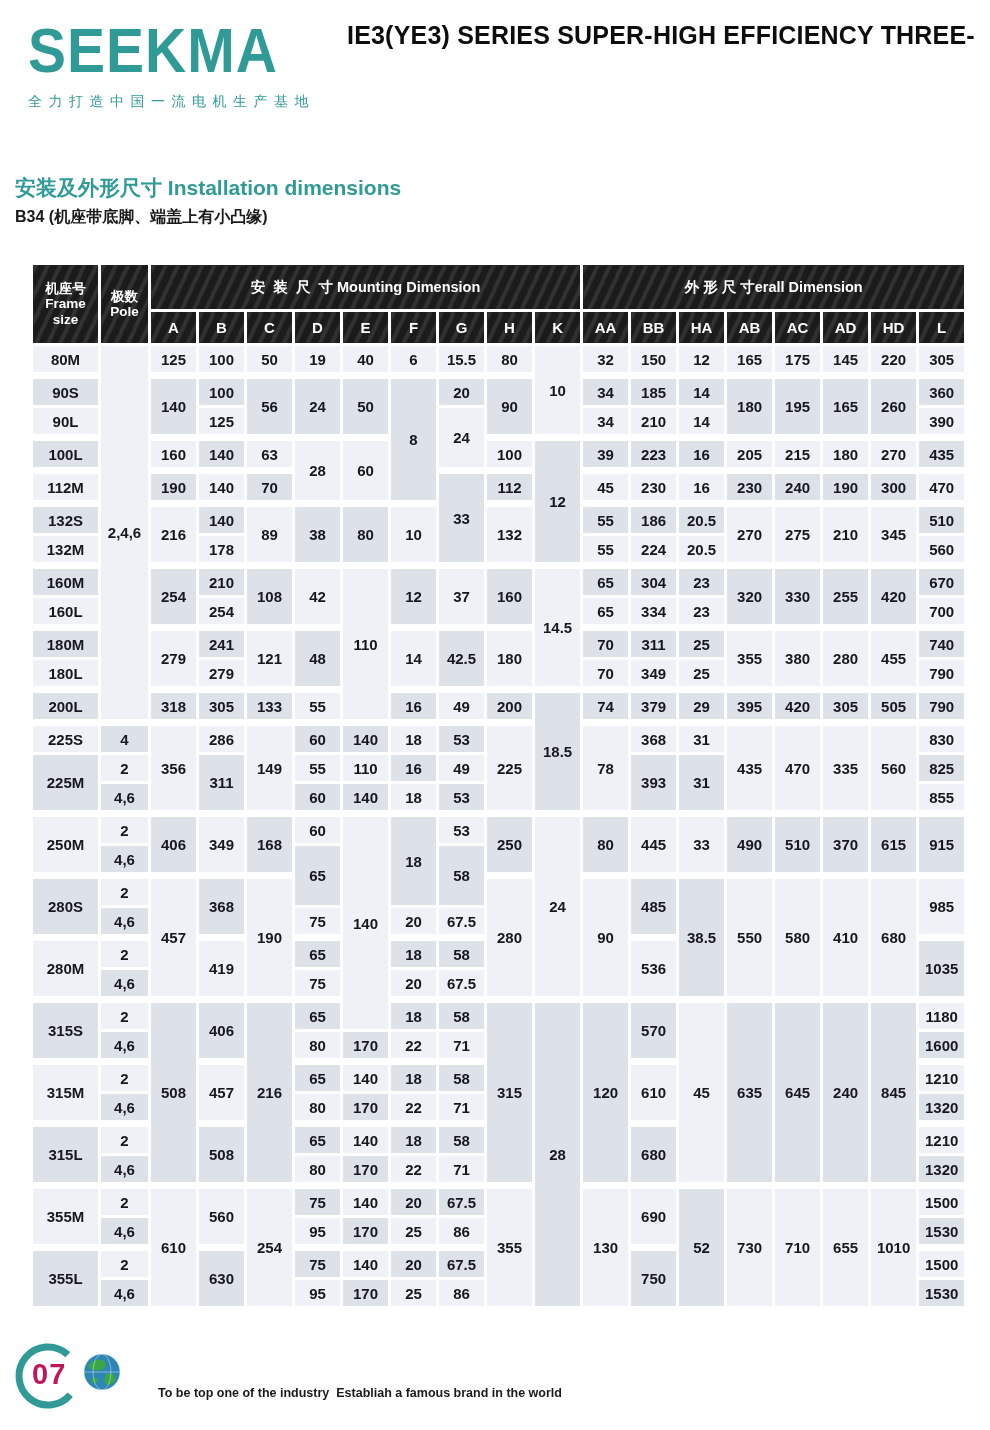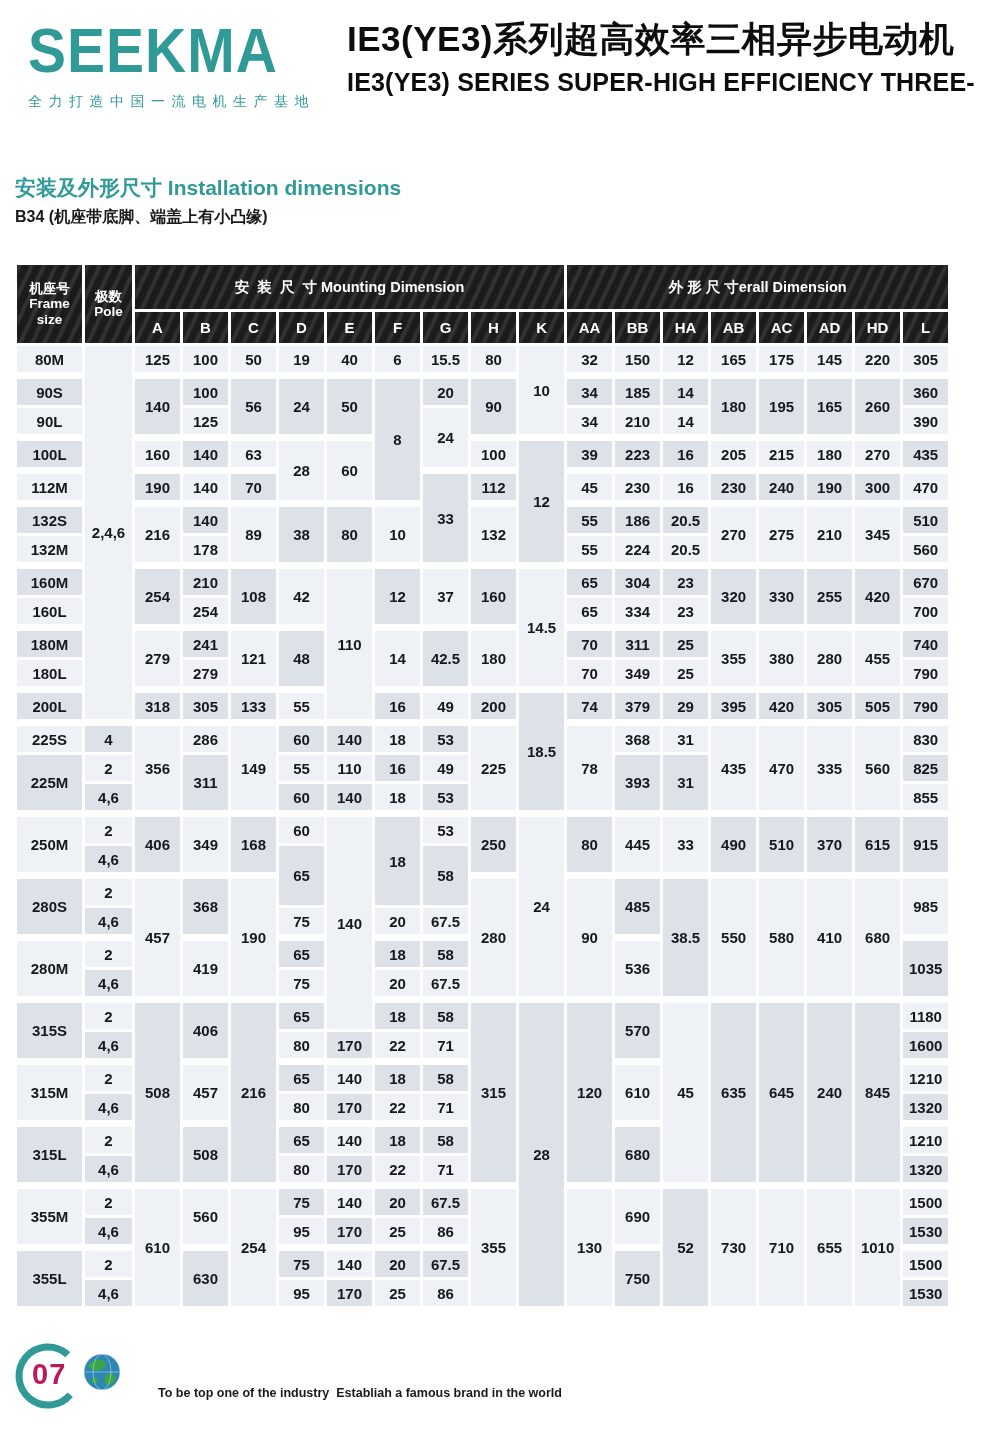--- a/index.html
+++ b/index.html
@@ -17,21 +17,21 @@
     margin-top:18px;font-size:14px;font-weight:normal;color:#2f9a96;letter-spacing:6.5px;white-space:nowrap;
   }
   .title-block{position:absolute;left:347px;top:16px;width:640px;}
   .title-cn{font-size:35px;font-weight:bold;color:#0d0d0d;letter-spacing:0.5px;white-space:nowrap;}
   .title-en{font-size:25px;font-weight:bold;color:#0d0d0d;line-height:1.12;margin-top:5px;letter-spacing:0.2px;}
   
   .sec-head{position:absolute;left:15px;top:174px;font-size:21px;font-weight:bold;color:#2f9a96;}
   .sec-sub{position:absolute;left:15px;top:207px;font-size:16px;font-weight:bold;color:#1a1a1a;}
   
   table.dims{
-    position:absolute;left:14px;top:262px;width:934px;
+    position:absolute;left:30px;top:262px;width:934px;
     border-collapse:collapse;table-layout:fixed;
   }
   .dims thead td{
     background-color:#1b1b1b;
     background-image:repeating-linear-gradient(115deg, rgba(255,255,255,0.10) 0px, rgba(255,255,255,0.10) 4px, rgba(0,0,0,0) 4px, rgba(0,0,0,0) 11px);
     color:#fff;text-align:center;vertical-align:middle;
     border:3px solid #fff;padding:0;
   }
   .h-corner{font-size:13.5px;font-weight:bold;line-height:1.12;}
   .h-group{font-size:14.5px;font-weight:bold;white-space:pre;height:44px;}
@@ -54,21 +54,20 @@
 </style>
 </head>
 <body>
 
 <div class="brand">
   <div class="brand-word">SEEKMA</div>
   <div class="brand-tagline">全力打造中国一流电机生产基地</div>
 </div>
 
 <div class="title-block">
-  <div class="title-cn">IE3(YE3)系列超高效率三相异步电动机</div>
   <div class="title-en">
     <div>IE3(YE3) SERIES SUPER-HIGH EFFICIENCY THREE-</div>
   </div>
 </div>
 
 <div class="sec-head">安装及外形尺寸 Installation dimensions</div>
 <div class="sec-sub">B34 (机座带底脚、端盖上有小凸缘)</div>
 
 <table class="dims">
   <colgroup id="cols">

